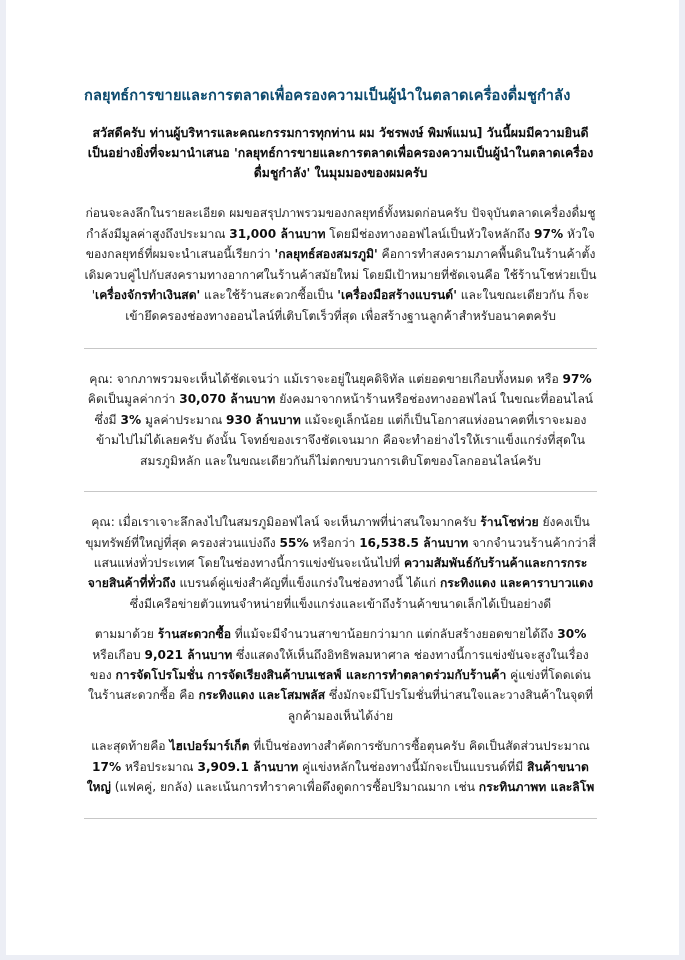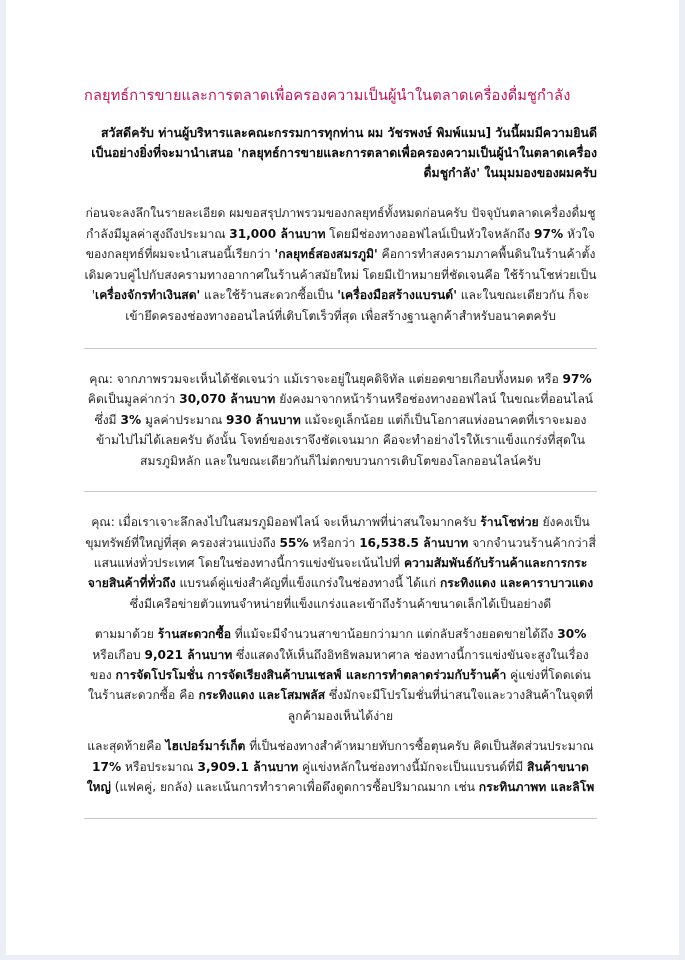--- a/index.html
+++ b/index.html
@@ -26,35 +26,35 @@
     overflow: hidden;
   }
 
   .page-inner {
     padding: 84px 82px 0 78px;
     box-sizing: border-box;
   }
 
   .doc-title {
     font-size: 14.6px;
-    font-weight: normal;
-    color: #be185d;
+    font-weight: bold;
+    color: #0c4a6e;
     line-height: 1.45;
     letter-spacing: 0.1px;
     margin: 0 0 18px 0;
     white-space: nowrap;
   }
 
   .lead {
     font-size: 12.4px;
     font-weight: bold;
     color: #1a1a1a;
     line-height: 1.62;
     margin: 0 0 20px 0;
-    text-align: right;
+    text-align: center;
   }
 
   .para {
     font-size: 12.15px;
     color: #1f1f1f;
     line-height: 1.68;
     margin: 0 0 10px 0;
     text-align: center;
   }
 
@@ -106,20 +106,20 @@
           <p class="para"><span>คุณ: จากภาพรวมจะเห็นได้ชัดเจนว่า แม้เราจะอยู่ในยุคดิจิทัล แต่ยอดขายเกือบทั้งหมด หรือ </span><b>97%</b><span> คิดเป็นมูลค่ากว่า </span><b>30,070 ล้านบาท</b><span> ยังคงมาจากหน้าร้านหรือช่องทางออฟไลน์ ในขณะที่ออนไลน์ซึ่งมี </span><b>3%</b><span> มูลค่าประมาณ </span><b>930 ล้านบาท</b><span> แม้จะดูเล็กน้อย แต่ก็เป็นโอกาสแห่งอนาคตที่เราจะมองข้ามไปไม่ได้เลยครับ ดังนั้น โจทย์ของเราจึงชัดเจนมาก คือจะทำอย่างไรให้เราแข็งแกร่งที่สุดในสมรภูมิหลัก และในขณะเดียวกันก็ไม่ตกขบวนการเติบโตของโลกออนไลน์ครับ</span></p>
         </div>
     </section>
 
     <hr class="rule">
 
     <section>
       <div class="section-body">
           <p class="para"><span>คุณ: เมื่อเราเจาะลึกลงไปในสมรภูมิออฟไลน์ จะเห็นภาพที่น่าสนใจมากครับ </span><b>ร้านโชห่วย</b><span> ยังคงเป็นขุมทรัพย์ที่ใหญ่ที่สุด ครองส่วนแบ่งถึง </span><b>55%</b><span> หรือกว่า </span><b>16,538.5 ล้านบาท</b><span> จากจำนวนร้านค้ากว่าสี่แสนแห่งทั่วประเทศ โดยในช่องทางนี้การแข่งขันจะเน้นไปที่ </span><b>ความสัมพันธ์กับร้านค้าและการกระจายสินค้าที่ทั่วถึง</b><span> แบรนด์คู่แข่งสำคัญที่แข็งแกร่งในช่องทางนี้ ได้แก่ </span><b>กระทิงแดง และคาราบาวแดง</b><span> ซึ่งมีเครือข่ายตัวแทนจำหน่ายที่แข็งแกร่งและเข้าถึงร้านค้าขนาดเล็กได้เป็นอย่างดี</span></p>
           <p class="para"><span>ตามมาด้วย </span><b>ร้านสะดวกซื้อ</b><span> ที่แม้จะมีจำนวนสาขาน้อยกว่ามาก แต่กลับสร้างยอดขายได้ถึง </span><b>30%</b><span> หรือเกือบ </span><b>9,021 ล้านบาท</b><span> ซึ่งแสดงให้เห็นถึงอิทธิพลมหาศาล ช่องทางนี้การแข่งขันจะสูงในเรื่องของ </span><b>การจัดโปรโมชั่น การจัดเรียงสินค้าบนเชลฟ์ และการทำตลาดร่วมกับร้านค้า</b><span> คู่แข่งที่โดดเด่นในร้านสะดวกซื้อ คือ </span><b>กระทิงแดง และโสมพลัส</b><span> ซึ่งมักจะมีโปรโมชั่นที่น่าสนใจและวางสินค้าในจุดที่ลูกค้ามองเห็นได้ง่าย</span></p>
-          <p class="para"><span>และสุดท้ายคือ </span><b>ไฮเปอร์มาร์เก็ต</b><span> ที่เป็นช่องทางสำคัาหมายทับการซื้อตุนครับ คิดเป็นสัดส่วนประมาณ </span><b>17%</b><span> หรือประมาณ </span><b>3,909.1 ล้านบาท</b><span> คู่แข่งหลักในช่องทางนี้มักจะเป็นแบรนด์ที่มี </span><b>สินค้าขนาดใหญ่</b><span> (แฟคคู่, ยกลัง) และเน้นการทำราคาเพื่อดึงดูดการซื้อปริมาณมาก เช่น </span><b>กระทินภาพท และลิโพ</b></p>
+          <p class="para"><span>และสุดท้ายคือ </span><b>ไฮเปอร์มาร์เก็ต</b><span> ที่เป็นช่องทางสำคัดการซับการซื้อตุนครับ คิดเป็นสัดส่วนประมาณ </span><b>17%</b><span> หรือประมาณ </span><b>3,909.1 ล้านบาท</b><span> คู่แข่งหลักในช่องทางนี้มักจะเป็นแบรนด์ที่มี </span><b>สินค้าขนาดใหญ่</b><span> (แฟคคู่, ยกลัง) และเน้นการทำราคาเพื่อดึงดูดการซื้อปริมาณมาก เช่น </span><b>กระทินภาพท และลิโพ</b></p>
         </div>
     </section>
 
     <hr class="rule">
 
   </div>
 </div>
 
 </body></html>

